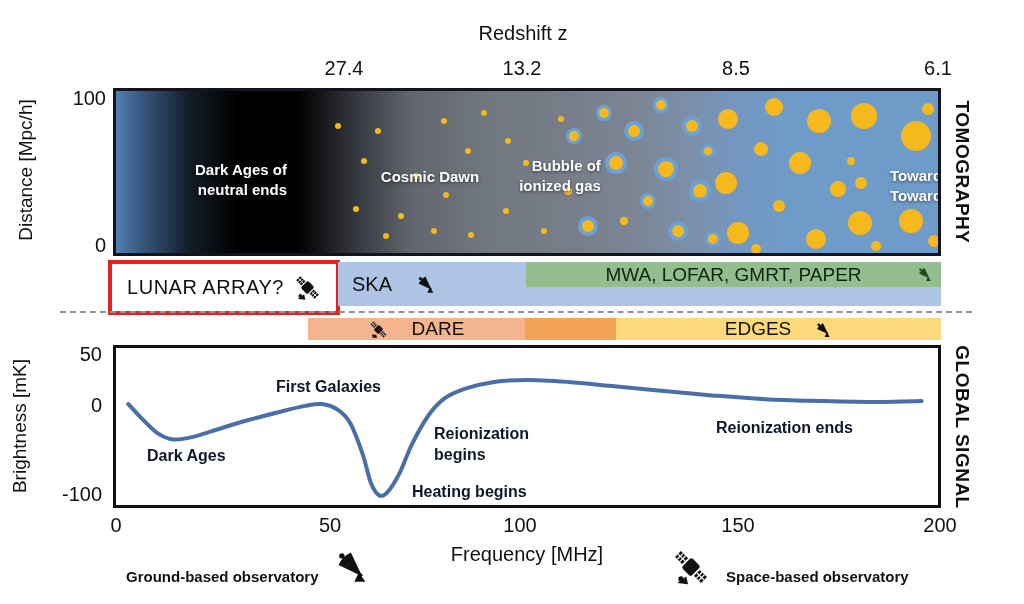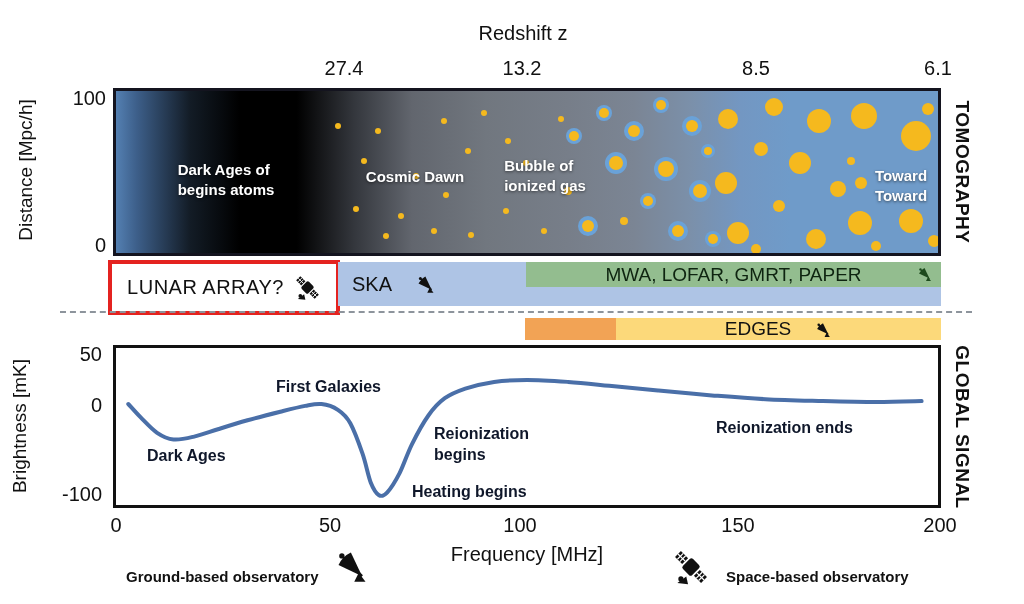--- a/index.html
+++ b/index.html
@@ -15,22 +15,22 @@
   .axis-title{font-size:20px;}
   .tick{font-size:20px;}
   .side-label{font-size:19px;font-weight:bold;letter-spacing:0.5px;}
 
   
   .tomo{left:113px;top:88px;width:822px;height:162px;border:3px solid #14141f;overflow:hidden;
         background:linear-gradient(90deg,
           #5480b2 0%, #3d5f8a 2.5%, #131c26 9%, #000 15%, #000 22%,
           #34373d 29%, #62666e 36%, #71777f 45%, #777e89 55%, #7b8594 63%,
           #7b90aa 70%, #7397c2 76%, #6f9bc9 82%, #6f9bc9 100%);}
-  .region-label{position:absolute;color:#fff;font-weight:bold;font-size:15px;text-align:left;
-        line-height:1.3;text-shadow:0 1px 3px rgba(0,0,0,.55);}
+  .region-label{position:absolute;color:#fff;font-weight:bold;font-size:15px;text-align:right;
+        line-height:1.3;text-shadow:0 1px 3px rgba(0,0,0,.55);margin-left:15px;}
   .dot{position:absolute;border-radius:50%;background:#f5b91e;}
   .dot.halo{box-shadow:0 0 0 4px #6aa2d8;}
 
   
   .bar{display:flex;align-items:center;justify-content:center;gap:24px;font-size:19px;}
   .lunar{left:108px;top:260px;width:224px;height:47px;border:4px solid #e42320;background:#fff;
          font-size:20px;gap:10px;letter-spacing:0.5px;}
   .ska{left:338px;top:262px;width:603px;height:44px;background:#aec4e5;justify-content:flex-start;
        padding-left:14px;box-sizing:border-box;font-size:20px;}
   .mwa{left:526px;top:262px;width:415px;height:25px;background:#93bd8f;color:#0e2410;}
@@ -74,21 +74,21 @@
       <path d="M4.5 29.5 L12 24 L13.5 30.5 Z" fill="currentColor"></path>
     </symbol>
   </defs>
 </svg>
 
 <div class="fig">
 
   <div class="abs ctrx axis-title" style="left:523px;top:22px;">Redshift z</div>
   <div class="abs ctrx tick" style="left:344px;top:57px;">27.4</div>
   <div class="abs ctrx tick" style="left:522px;top:57px;">13.2</div>
-  <div class="abs ctrx tick" style="left:736px;top:57px;margin-left:20px;">8.5</div>
+  <div class="abs ctrx tick" style="left:736px;top:57px;">8.5</div>
   <div class="abs ctrx tick" style="left:938px;top:57px;">6.1</div>
 
   <div class="abs rot-l axis-title" style="left:26px;top:170px;font-size:19px;">Distance [Mpc/h]</div>
   <div class="abs rgt tick" style="left:106px;top:98px;">100</div>
   <div class="abs rgt tick" style="left:106px;top:245px;">0</div>
 
   <div class="abs tomo">
     <div>
         <div class="dot" style="left: 219px; top: 32px; height: 6px; width: 6px;"></div>
         <div class="dot" style="left: 245px; top: 67px; height: 6px; width: 6px;"></div>
@@ -139,21 +139,21 @@
         <div class="dot" style="left: 783px; top: 118px; height: 24px; width: 24px;"></div>
         <div class="dot" style="left: 785px; top: 30px; height: 30px; width: 30px;"></div>
         <div class="dot" style="left: 812px; top: 144px; height: 12px; width: 12px;"></div>
         <div class="dot" style="left: 635px; top: 153px; height: 10px; width: 10px;"></div>
         <div class="dot" style="left: 755px; top: 150px; height: 10px; width: 10px;"></div>
         <div class="dot" style="left: 731px; top: 66px; height: 8px; width: 8px;"></div>
         <div class="dot" style="left: 806px; top: 12px; height: 12px; width: 12px;"></div>
       </div>
     <div class="region-label ctr" style="left:110px;top:88px;">
       <div>Dark Ages of</div>
-      <div>begins atoms</div>
+      <div>neutral ends</div>
     </div>
     <div class="region-label ctr" style="left:299px;top:86px;">
       <div>Cosmic Dawn</div>
     </div>
     <div class="region-label ctr" style="left:429px;top:84px;">
       <div>Bubble of</div>
       <div>ionized gas</div>
     </div>
     <div class="region-label ctr" style="left:785px;top:94px;">
       <div>Toward</div>
@@ -178,20 +178,26 @@
 
   <div class="abs bar mwa">
     <span>MWA, LOFAR, GMRT, PAPER</span>
     <svg class="icon icon-green" width="16" height="16" style="position:absolute;right:8px;top:4px;">
         <use href="#icon-dish"></use>
       </svg>
   </div>
 
   <div class="abs divider"></div>
 
+  <div class="abs bar dare-seg">
+    <svg class="icon" width="19" height="19">
+        <use href="#icon-satellite"></use>
+      </svg>
+    <span>DARE</span>
+  </div>
   <div class="abs overlap-seg"></div>
   <div class="abs bar edges-seg">
     <span>EDGES</span>
     <svg class="icon" width="17" height="17">
         <use href="#icon-dish"></use>
       </svg>
   </div>
 
   <div class="abs rot-l axis-title" style="left:20px;top:426px;font-size:19px;">Brightness [mK]</div>
   <div class="abs rgt tick" style="left:102px;top:354px;">50</div>

